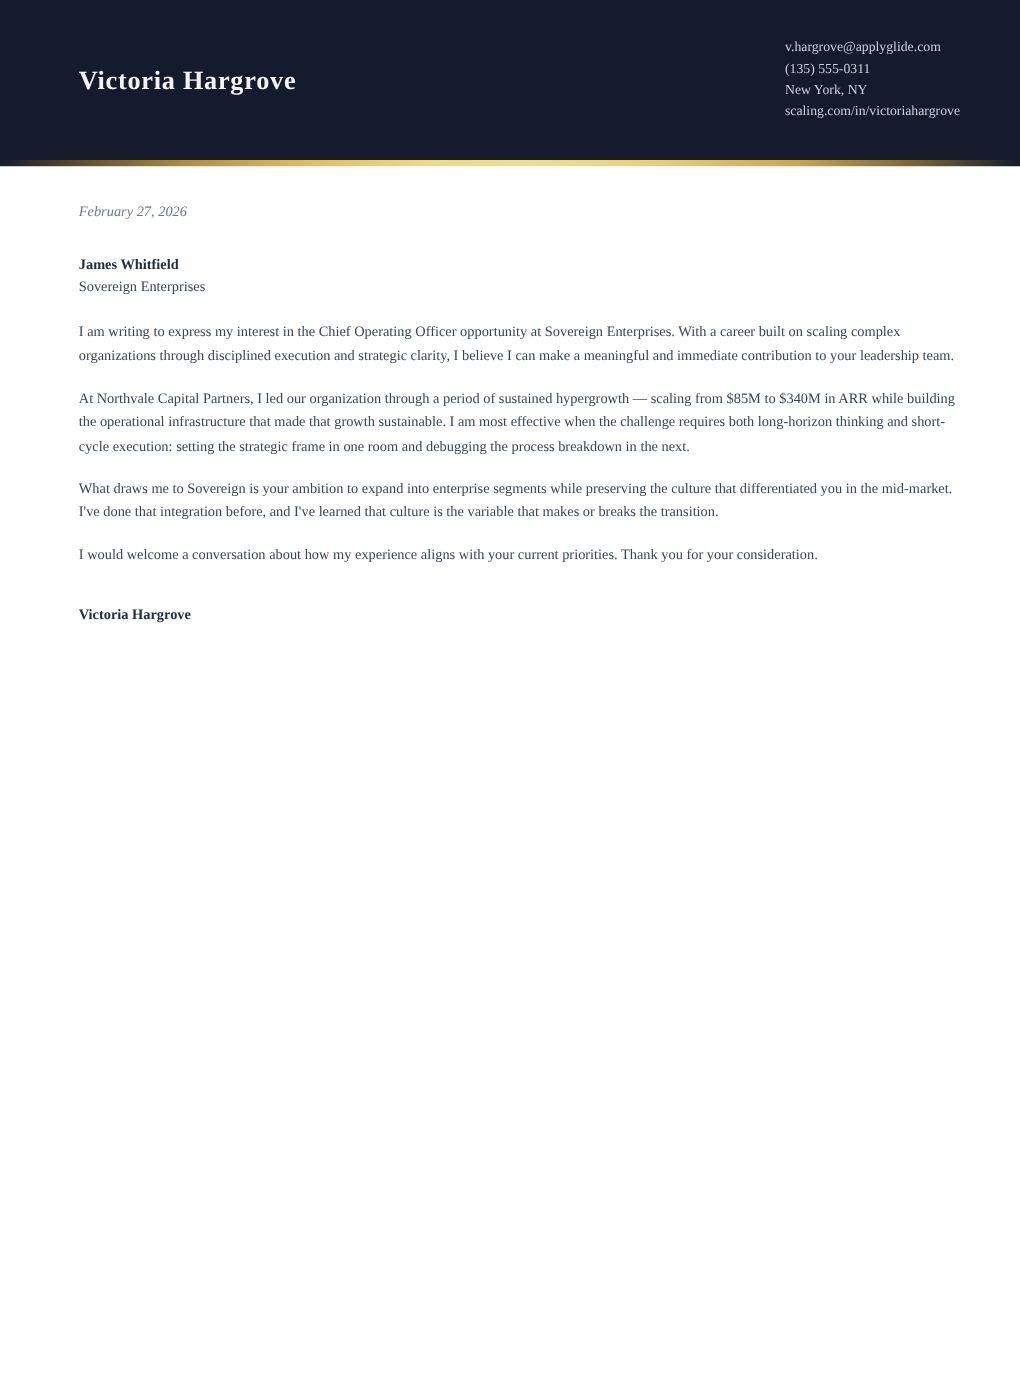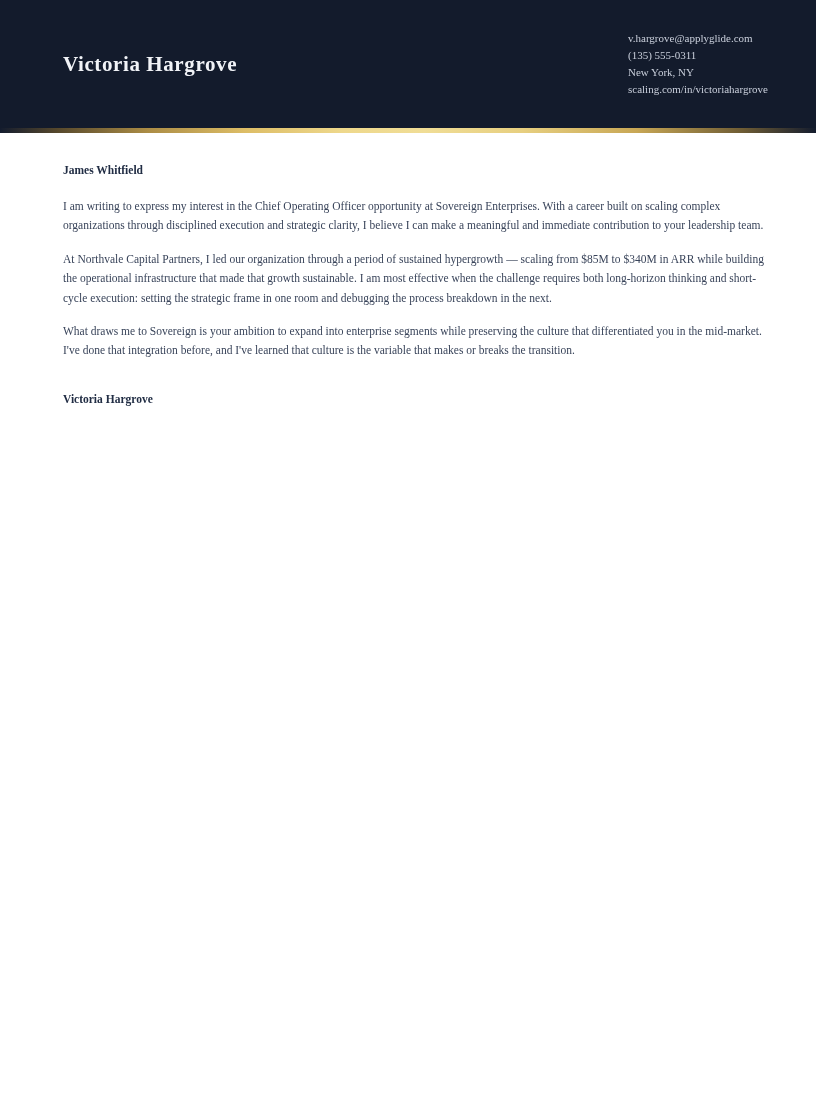--- a/index.html
+++ b/index.html
@@ -94,30 +94,33 @@
       <div>(135) 555-0311</div>
       <div>New York, NY</div>
       <div>scaling.com/in/victoriahargrove</div>
     </div>
   </div>
 
   <div class="gold-divider"></div>
 
   <div class="letter">
 
+    <div class="date-line">February 27, 2026</div>
 
     <div class="recipient-block">
       <div class="recipient-name">James Whitfield</div>
+      <div class="recipient-company">Sovereign Enterprises</div>
     </div>
 
 
     <p class="body-paragraph">I am writing to express my interest in the Chief Operating Officer opportunity at Sovereign Enterprises. With a career built on scaling complex organizations through disciplined execution and strategic clarity, I believe I can make a meaningful and immediate contribution to your leadership team.</p>
 
     <p class="body-paragraph">At Northvale Capital Partners, I led our organization through a period of sustained hypergrowth — scaling from $85M to $340M in ARR while building the operational infrastructure that made that growth sustainable. I am most effective when the challenge requires both long-horizon thinking and short-cycle execution: setting the strategic frame in one room and debugging the process breakdown in the next.</p>
 
     <p class="body-paragraph">What draws me to Sovereign is your ambition to expand into enterprise segments while preserving the culture that differentiated you in the mid-market. I've done that integration before, and I've learned that culture is the variable that makes or breaks the transition.</p>
 
+    <p class="body-paragraph">I would welcome a conversation about how my experience aligns with your current priorities. Thank you for your consideration.</p>
 
 
     <div class="signature">Victoria Hargrove</div>
 
   </div>
 </div>
 
 </body></html>

